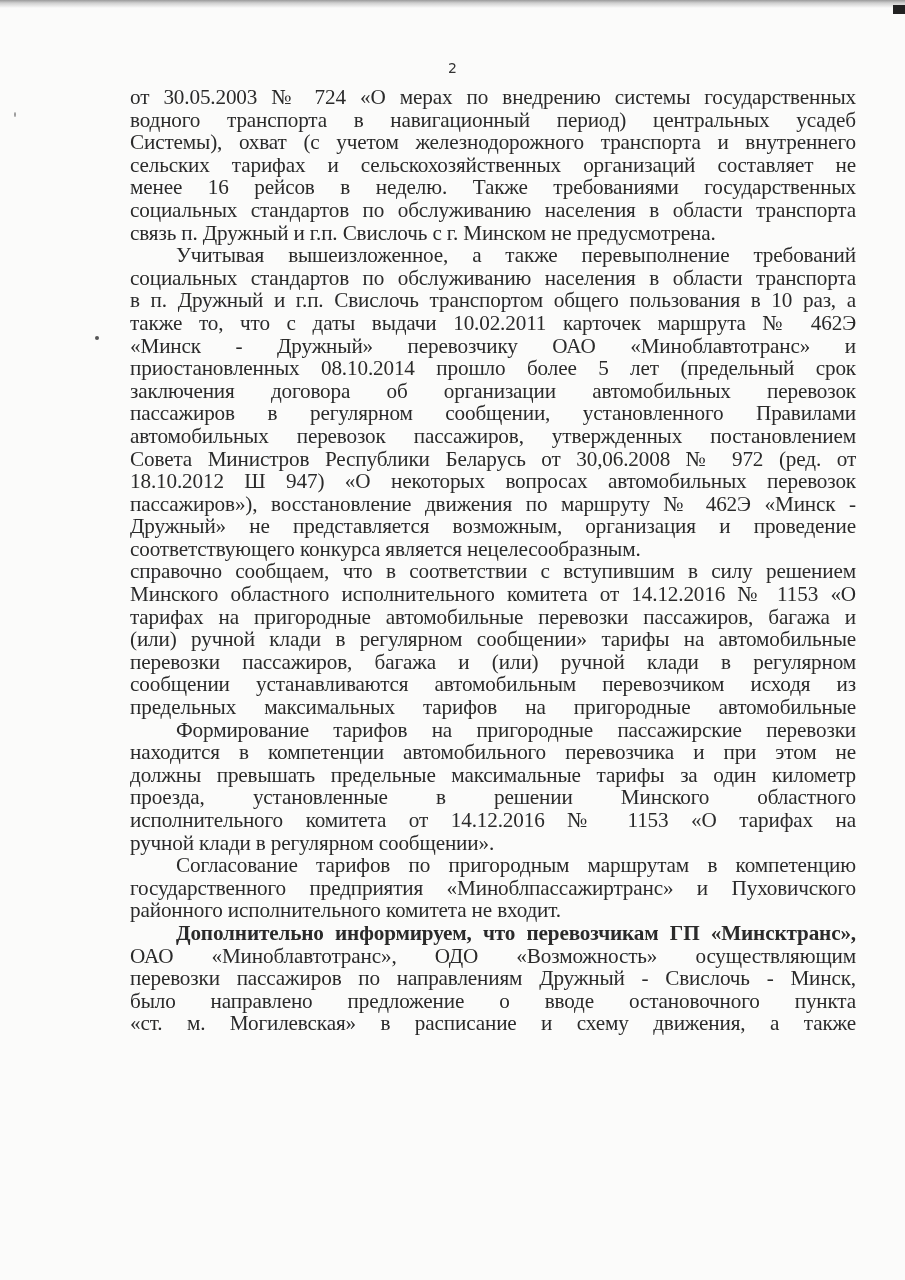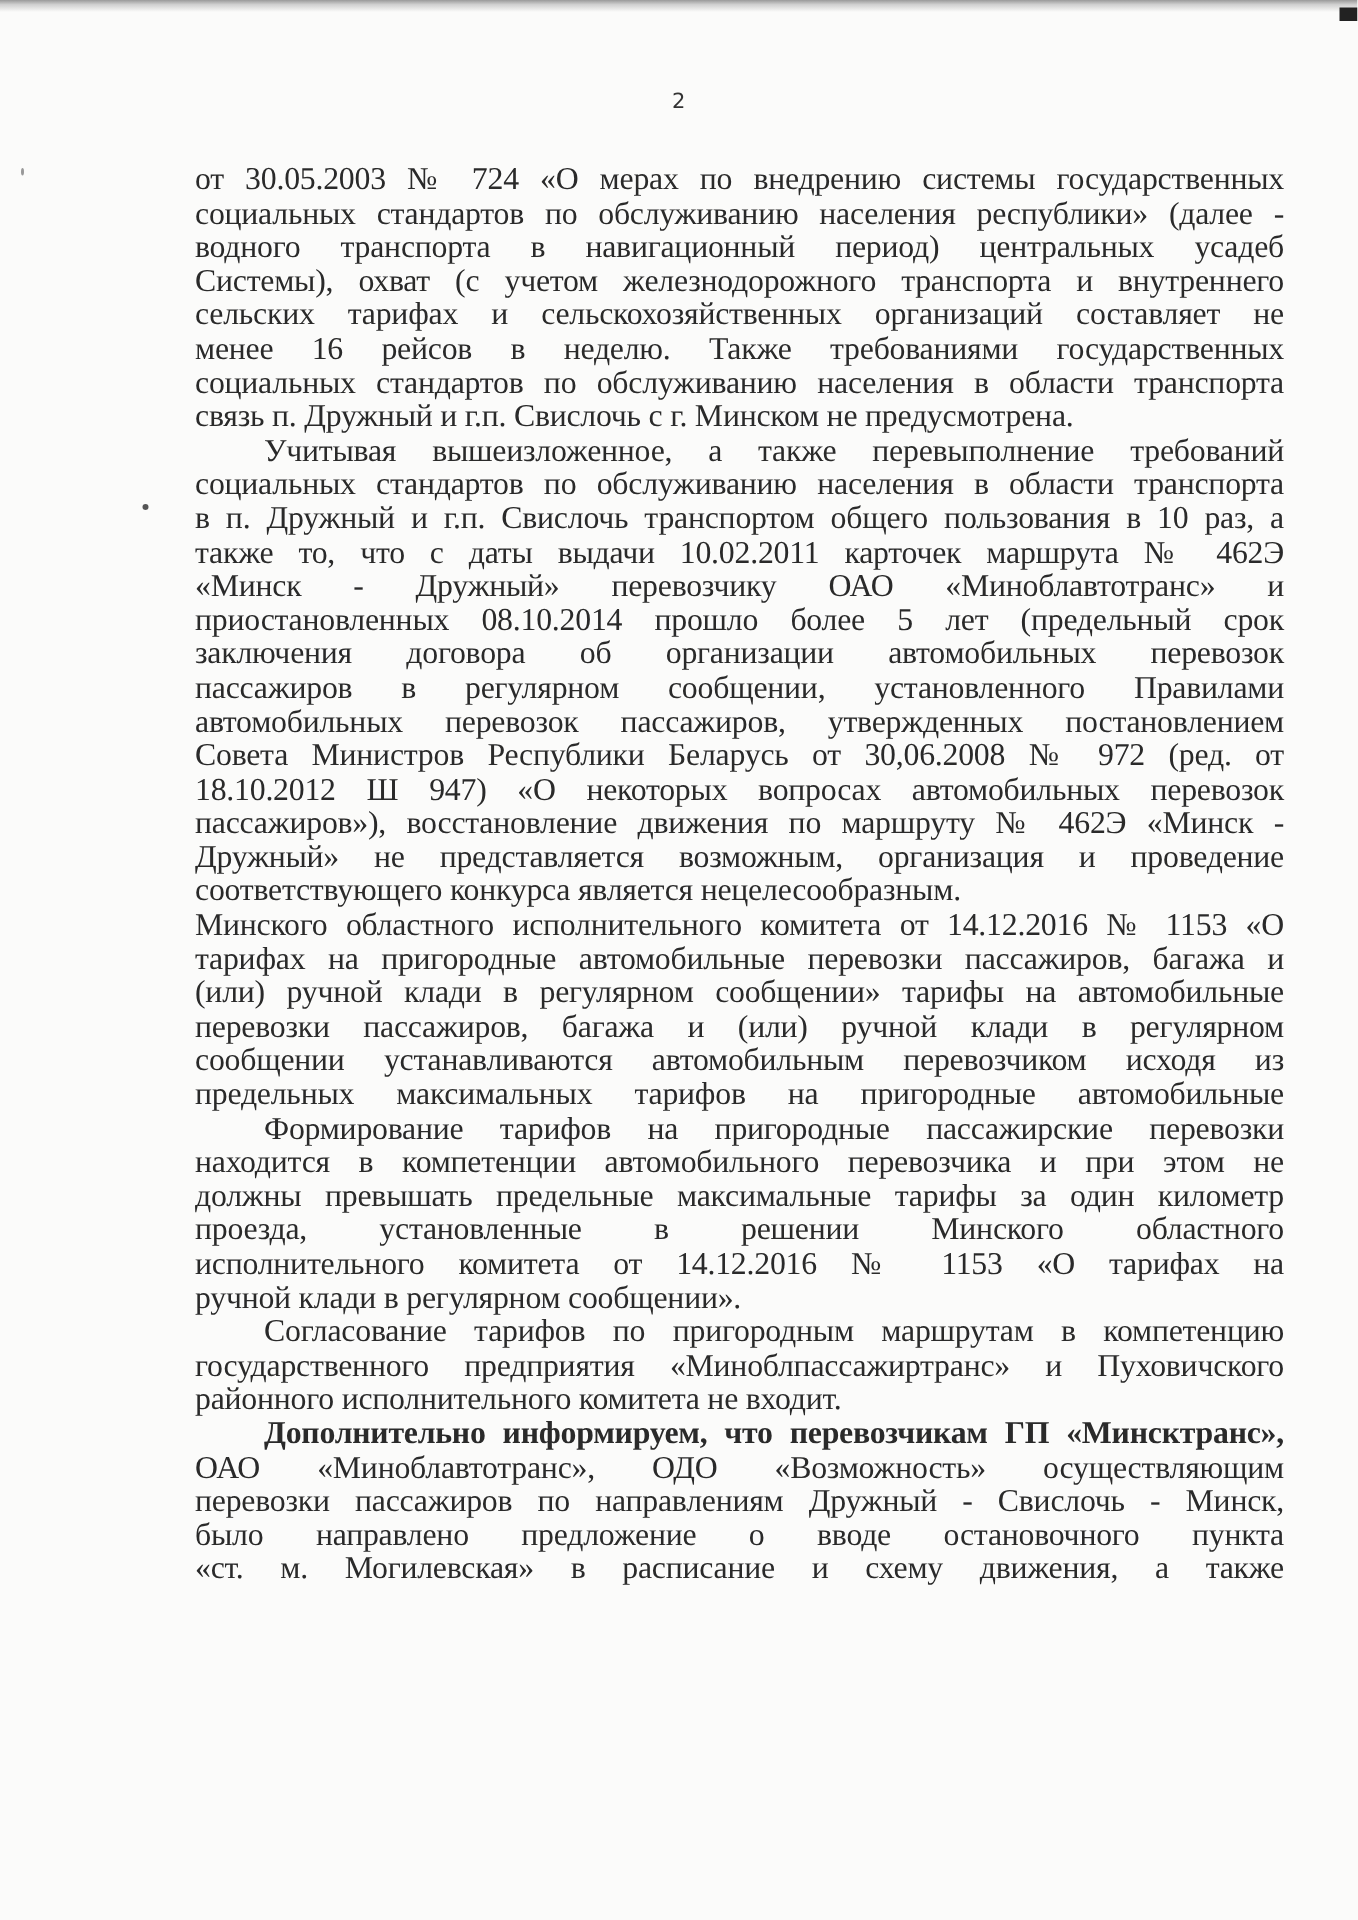--- a/index.html
+++ b/index.html
@@ -15,42 +15,41 @@
   }
   .scan-corner {
     position: absolute; right: 0; top: 5px; width: 12px; height: 9px; background: #222;
   }
   .page-number {
     position: absolute; top: 60px; left: 0; width: 905px; text-align: center;
     font-family: "DejaVu Sans", sans-serif; font-size: 14px; color: #333;
   }
   .speck { position: absolute; background: #555; border-radius: 50%; }
   .body-text {
-    position: absolute; left: 130px; top: 108px; width: 726px;
+    position: absolute; left: 130px; top: 86px; width: 726px;
     font-size: 21.2px; line-height: 22.6px;
     text-align: justify; letter-spacing: -0.15px;
   }
   .body-text p { margin: 0; text-indent: 0; }
   .line { display: block; text-align: justify; text-align-last: justify; white-space: nowrap; }
   .line.last { text-align-last: left; }
 </style>
 </head>
 <body>
 
 <div class="scan-edge"></div>
 <div class="scan-corner"></div>
 <div class="speck" style="left:95px; top:336px; width:4px; height:4px;"></div>
 <div class="speck" style="left:14px; top:112px; width:2px; height:5px; background:#999;"></div>
 
 <div class="page-number">2</div>
 
 <div class="body-text" id="body-text">
     <p>
       <span class="line">от 30.05.2003 № 724 «О мерах по внедрению системы государственных</span>
-      <span class="line">социальных стандартов по обслуживанию населения республики» (далее -</span>
       <span class="line">водного транспорта в навигационный период) центральных усадеб</span>
       <span class="line">Системы), охват (с учетом железнодорожного транспорта и внутреннего</span>
       <span class="line">сельских тарифах и сельскохозяйственных организаций составляет не</span>
       <span class="line">менее 16 рейсов в неделю. Также требованиями государственных</span>
       <span class="line">социальных стандартов по обслуживанию населения в области транспорта</span>
       <span class="line last">связь п. Дружный и г.п. Свислочь с г. Минском не предусмотрена.</span>
     </p>
     <p>
       <span class="line" style="padding-left: 46px;">Учитывая вышеизложенное, а также перевыполнение требований</span>
       <span class="line">социальных стандартов по обслуживанию населения в области транспорта</span>
@@ -61,20 +60,21 @@
       <span class="line">заключения договора об организации автомобильных перевозок</span>
       <span class="line">пассажиров в регулярном сообщении, установленного Правилами</span>
       <span class="line">автомобильных перевозок пассажиров, утвержденных постановлением</span>
       <span class="line">Совета Министров Республики Беларусь от 30,06.2008 № 972 (ред. от</span>
       <span class="line">18.10.2012 Ш 947) «О некоторых вопросах автомобильных перевозок</span>
       <span class="line">пассажиров»), восстановление движения по маршруту № 462Э «Минск -</span>
       <span class="line">Дружный» не представляется возможным, организация и проведение</span>
       <span class="line last">соответствующего конкурса является нецелесообразным.</span>
     </p>
     <p>
+      <span class="line">справочно сообщаем, что в соответствии с вступившим в силу решением</span>
       <span class="line">Минского областного исполнительного комитета от 14.12.2016 № 1153 «О</span>
       <span class="line">тарифах на пригородные автомобильные перевозки пассажиров, багажа и</span>
       <span class="line">(или) ручной клади в регулярном сообщении» тарифы на автомобильные</span>
       <span class="line">перевозки пассажиров, багажа и (или) ручной клади в регулярном</span>
       <span class="line">сообщении устанавливаются автомобильным перевозчиком исходя из</span>
       <span class="line">предельных максимальных тарифов на пригородные автомобильные</span>
     </p>
     <p>
       <span class="line" style="padding-left: 46px;">Формирование тарифов на пригородные пассажирские перевозки</span>
       <span class="line">находится в компетенции автомобильного перевозчика и при этом не</span>

